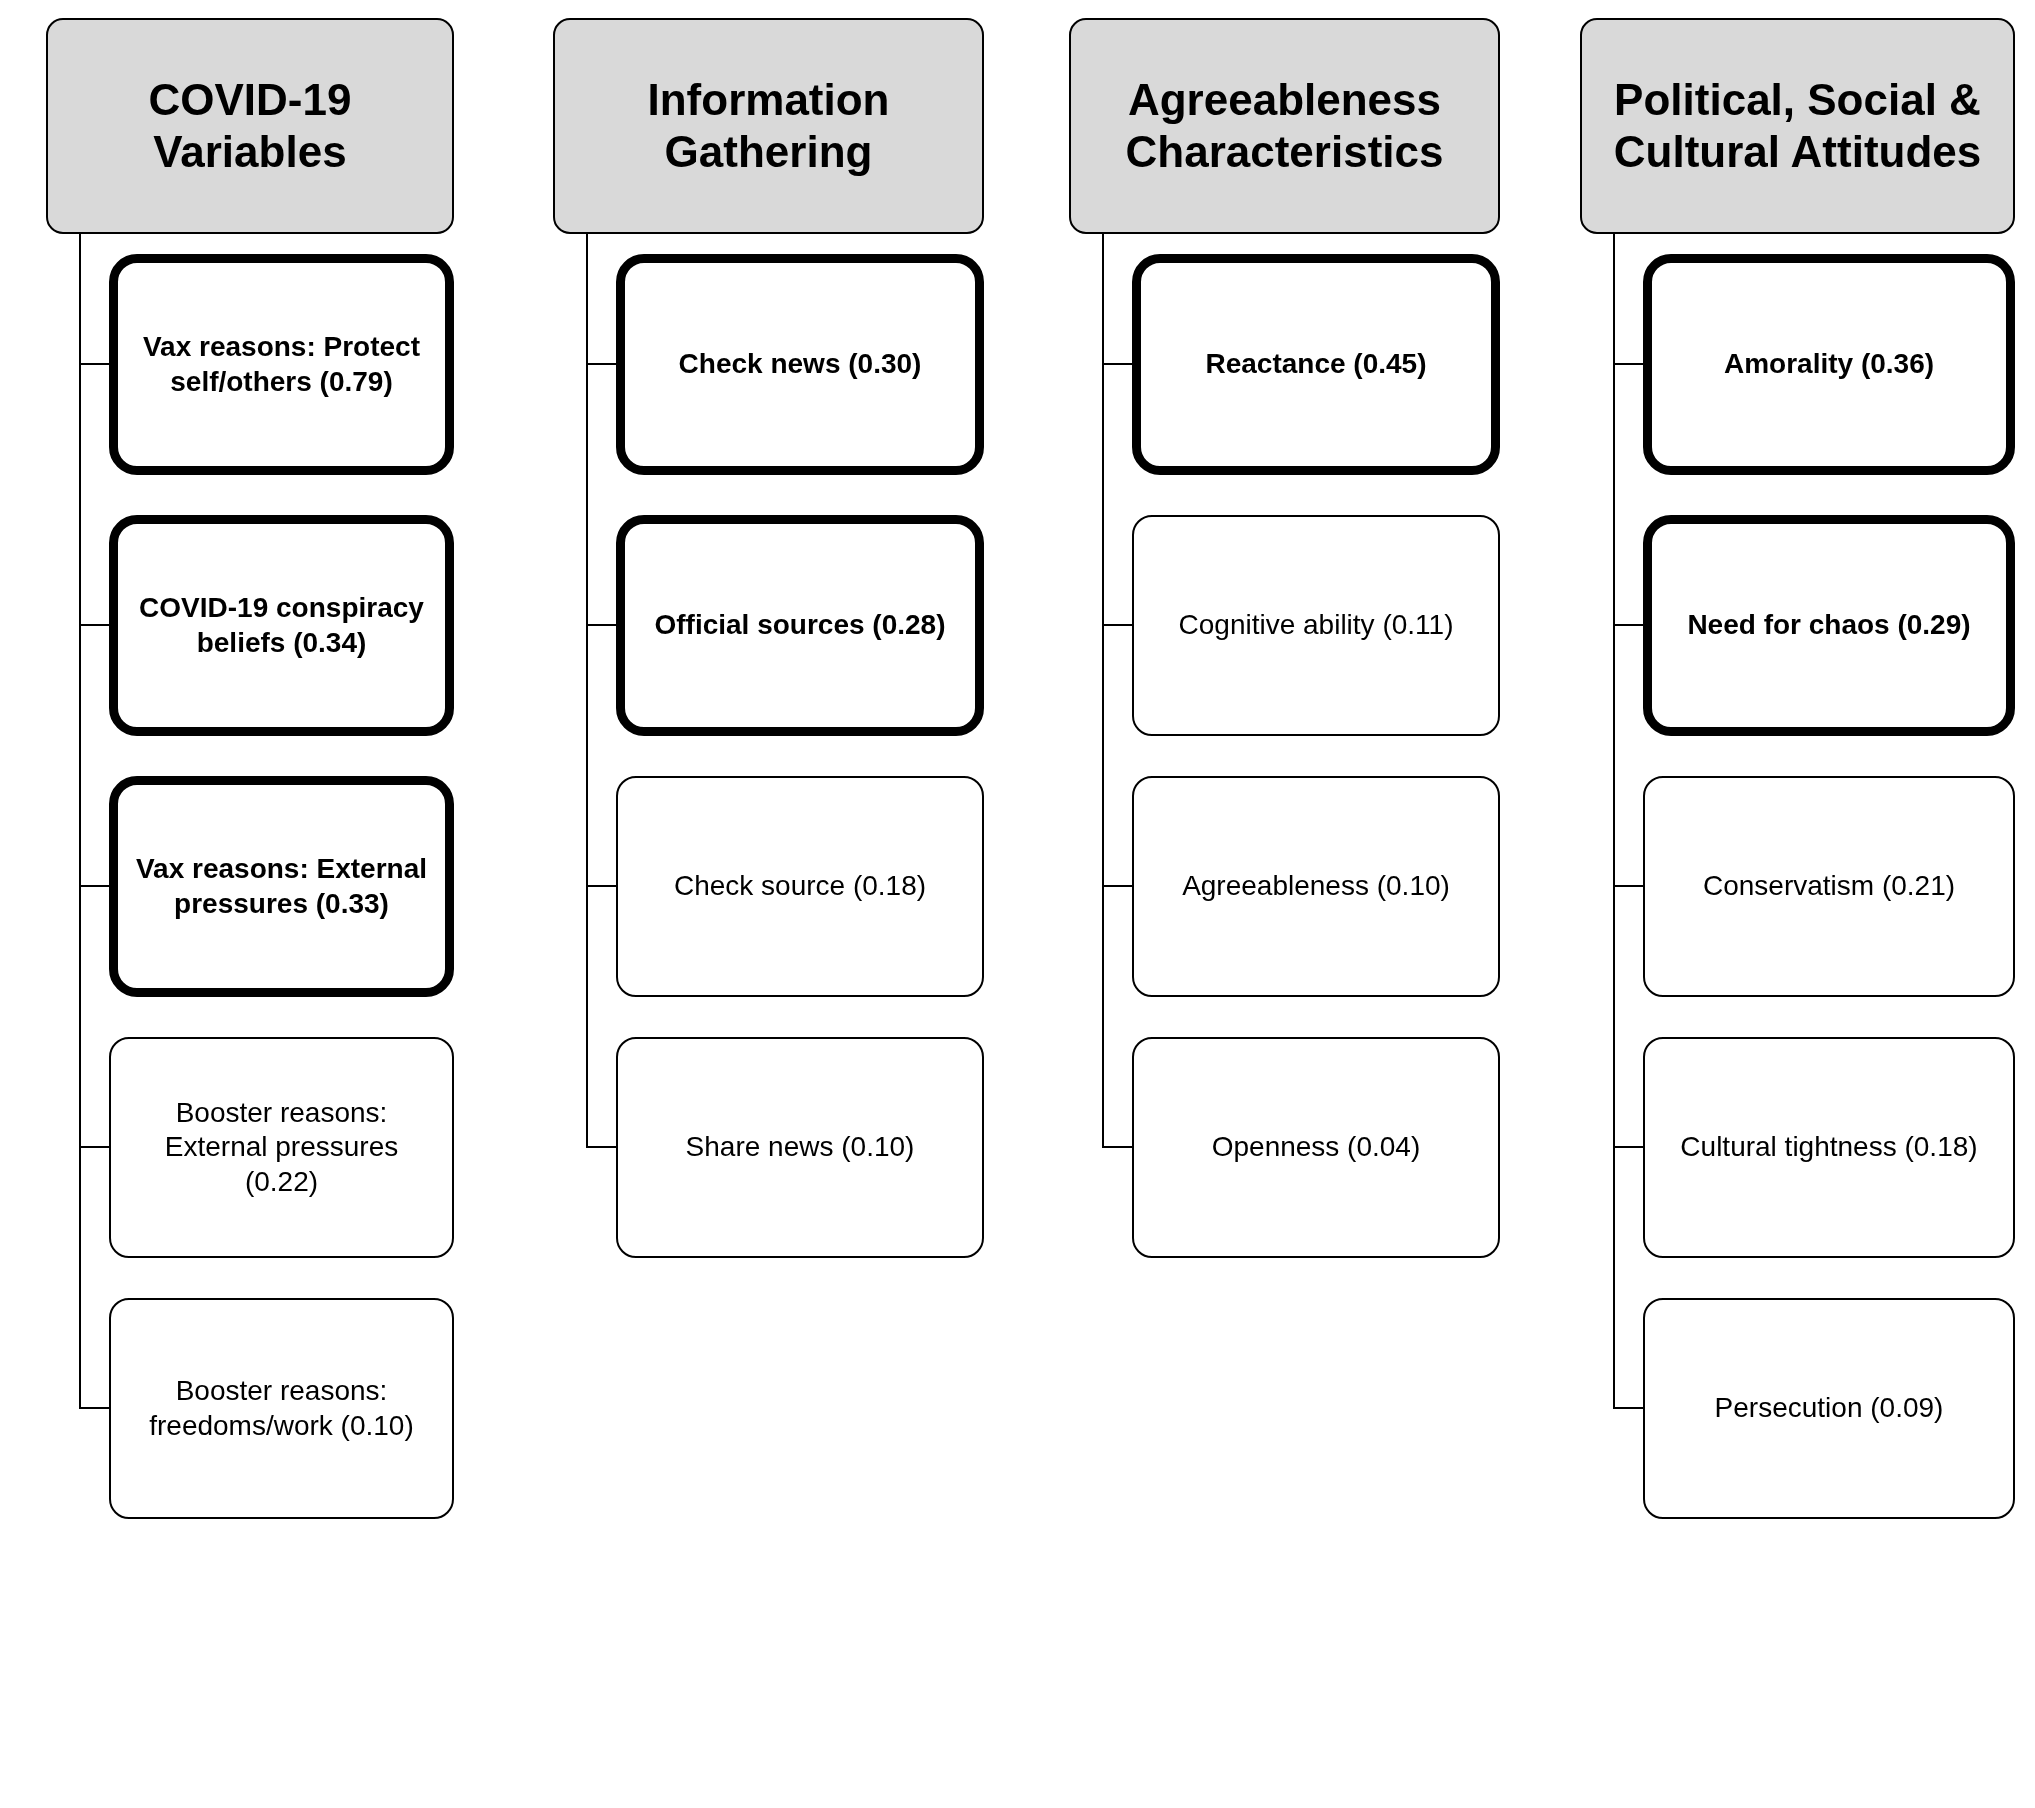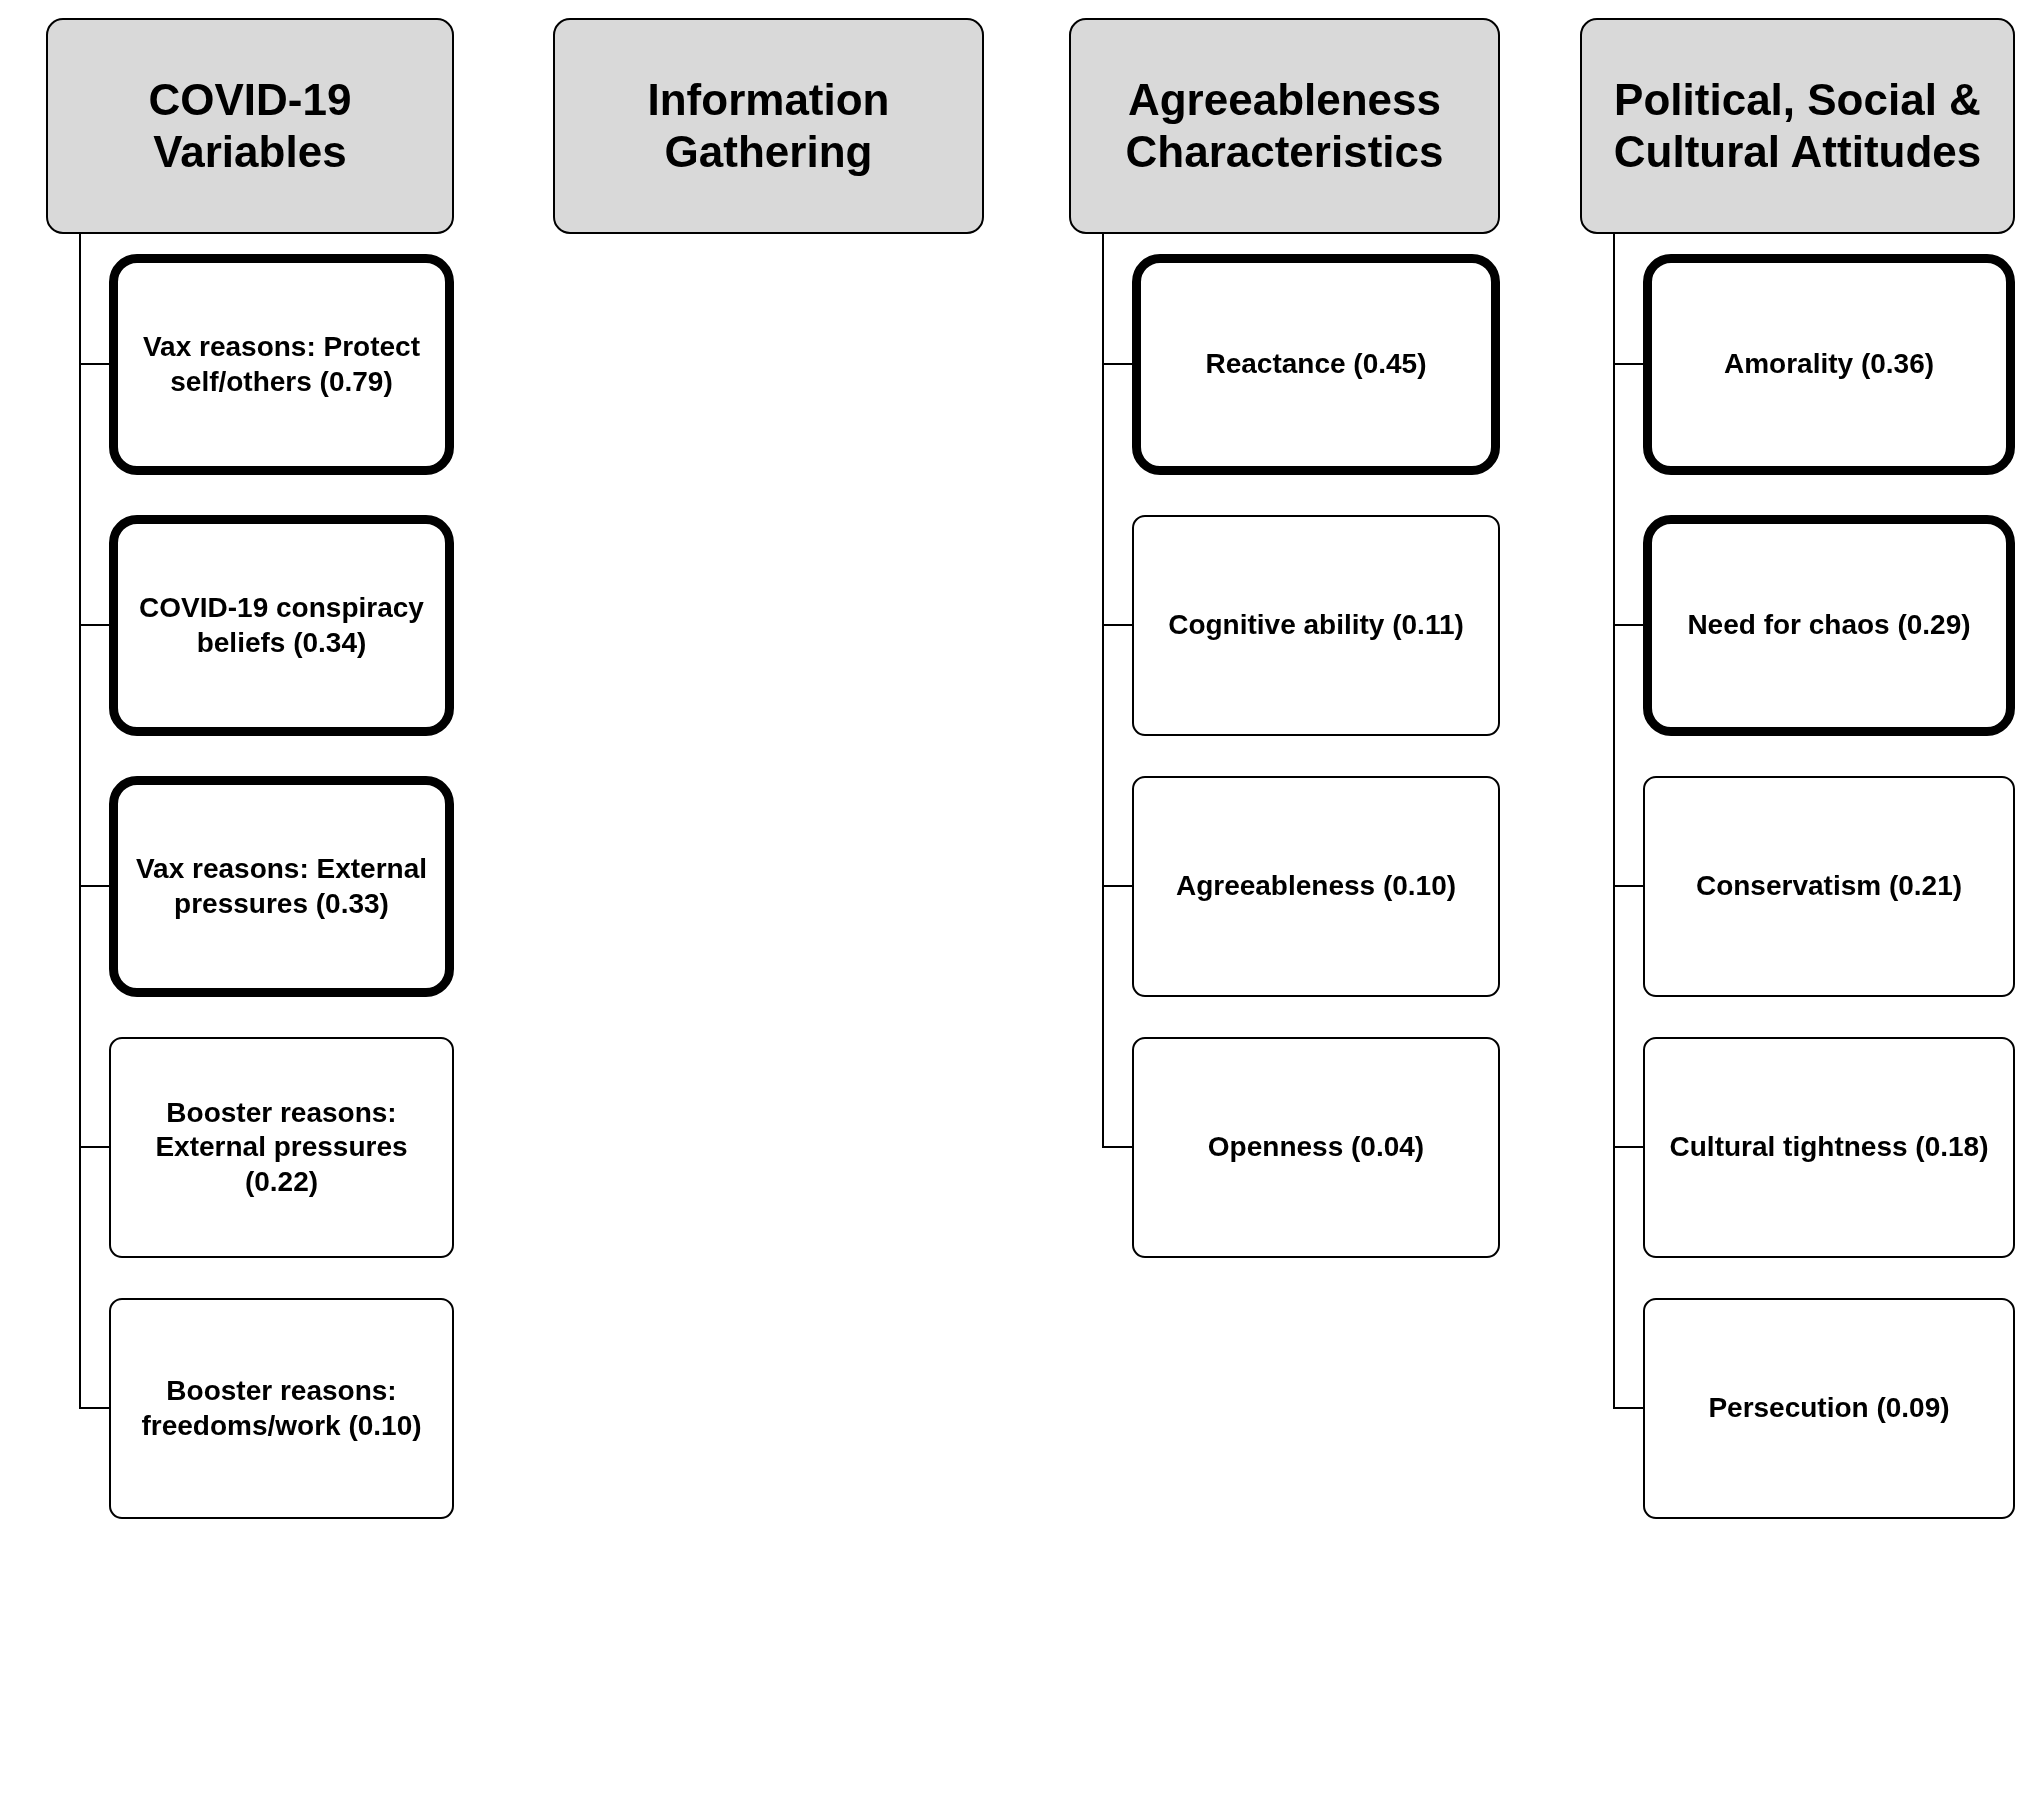--- a/index.html
+++ b/index.html
@@ -70,21 +70,21 @@
     height: 221px;
     background: #fff;
     display: flex;
     align-items: center;
     justify-content: center;
     text-align: center;
     font-size: 28px;
     line-height: 1.22;
     padding: 6px 16px;
   }
-  .node.thin  { border: 2.4px solid #000;  border-radius: 13px; font-weight: 700; }
+  .node.thin  { border: 2.4px solid #000;  border-radius: 20px; font-weight: 400; }
   .node.thick { border: 9px solid #000; border-radius: 28px; font-weight: 700; }
 </style>
 </head>
 <body>
 
 <div class="diagram">
 
   <div class="column col-1">
     <div class="col-header">COVID-19 Variables</div>
     <div class="children">
@@ -101,20 +101,34 @@
         <div class="node thin">Booster reasons: External pressures (0.22)</div>
       </div>
       <div class="row">
         <div class="node thin">Booster reasons: freedoms/work (0.10)</div>
       </div>
     </div>
   </div>
 
   <div class="column col-2">
     <div class="col-header">Information Gathering</div>
+    <div class="children">
+      <div class="row">
+        <div class="node thick">Check news (0.30)</div>
+      </div>
+      <div class="row">
+        <div class="node thick">Official sources (0.28)</div>
+      </div>
+      <div class="row">
+        <div class="node thin">Check source (0.18)</div>
+      </div>
+      <div class="row">
+        <div class="node thin">Share news (0.10)</div>
+      </div>
+    </div>
   </div>
 
   <div class="column col-3">
     <div class="col-header">Agreeableness Characteristics</div>
     <div class="children">
       <div class="row">
         <div class="node thick">Reactance (0.45)</div>
       </div>
       <div class="row">
         <div class="node thin">Cognitive ability (0.11)</div>

